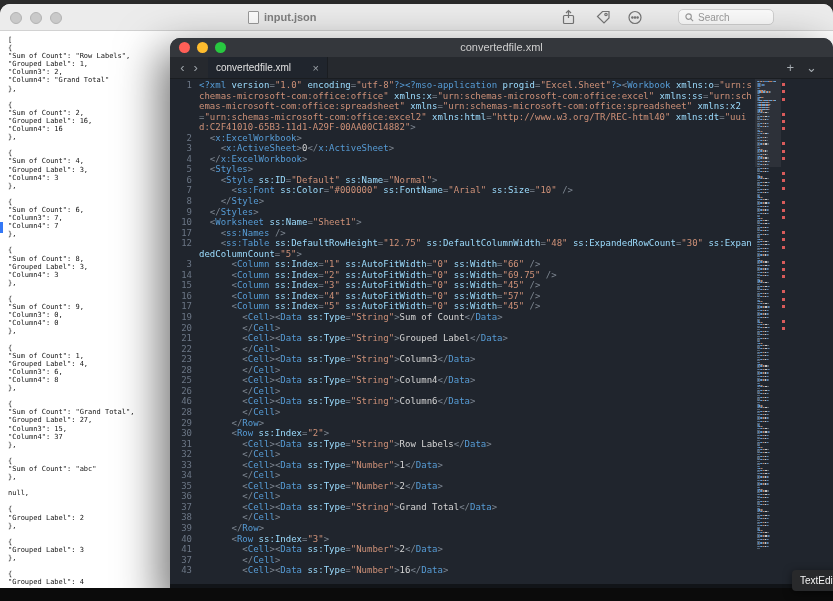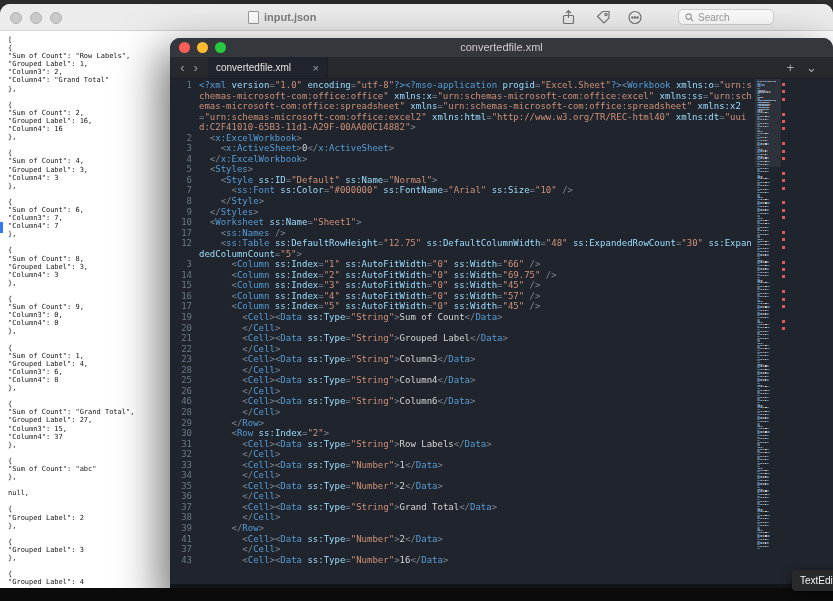--- a/index.html
+++ b/index.html
@@ -408,20 +408,24 @@
         </div>
         <div class="crow">
           <span class="ln">38</span>
           <span class="lc"><span class="sy-p">        &lt;/</span><span class="sy-t">Cell</span><span class="sy-p">&gt;</span></span>
         </div>
         <div class="crow">
           <span class="ln">39</span>
           <span class="lc"><span class="sy-p">      &lt;/</span><span class="sy-t">Row</span><span class="sy-p">&gt;</span></span>
         </div>
         <div class="crow">
+          <span class="ln">40</span>
+          <span class="lc"><span class="sy-p">      &lt;</span><span class="sy-t">Row</span><span class="sy-a"> ss:Index</span><span class="sy-p">=</span><span class="sy-s">"3"</span><span class="sy-p">&gt;</span></span>
+        </div>
+        <div class="crow">
           <span class="ln">41</span>
           <span class="lc"><span class="sy-p">        &lt;</span><span class="sy-t">Cell</span><span class="sy-p">&gt;&lt;</span><span class="sy-t">Data</span><span class="sy-a"> ss:Type</span><span class="sy-p">=</span><span class="sy-s">"Number"</span><span class="sy-p">&gt;</span><span class="sy-x">2</span><span class="sy-p">&lt;/</span><span class="sy-t">Data</span><span class="sy-p">&gt;</span></span>
         </div>
         <div class="crow">
           <span class="ln">37</span>
           <span class="lc"><span class="sy-p">        &lt;/</span><span class="sy-t">Cell</span><span class="sy-p">&gt;</span></span>
         </div>
         <div class="crow">
           <span class="ln">43</span>
           <span class="lc"><span class="sy-p">        &lt;</span><span class="sy-t">Cell</span><span class="sy-p">&gt;&lt;</span><span class="sy-t">Data</span><span class="sy-a"> ss:Type</span><span class="sy-p">=</span><span class="sy-s">"Number"</span><span class="sy-p">&gt;</span><span class="sy-x">16</span><span class="sy-p">&lt;/</span><span class="sy-t">Data</span><span class="sy-p">&gt;</span></span>

